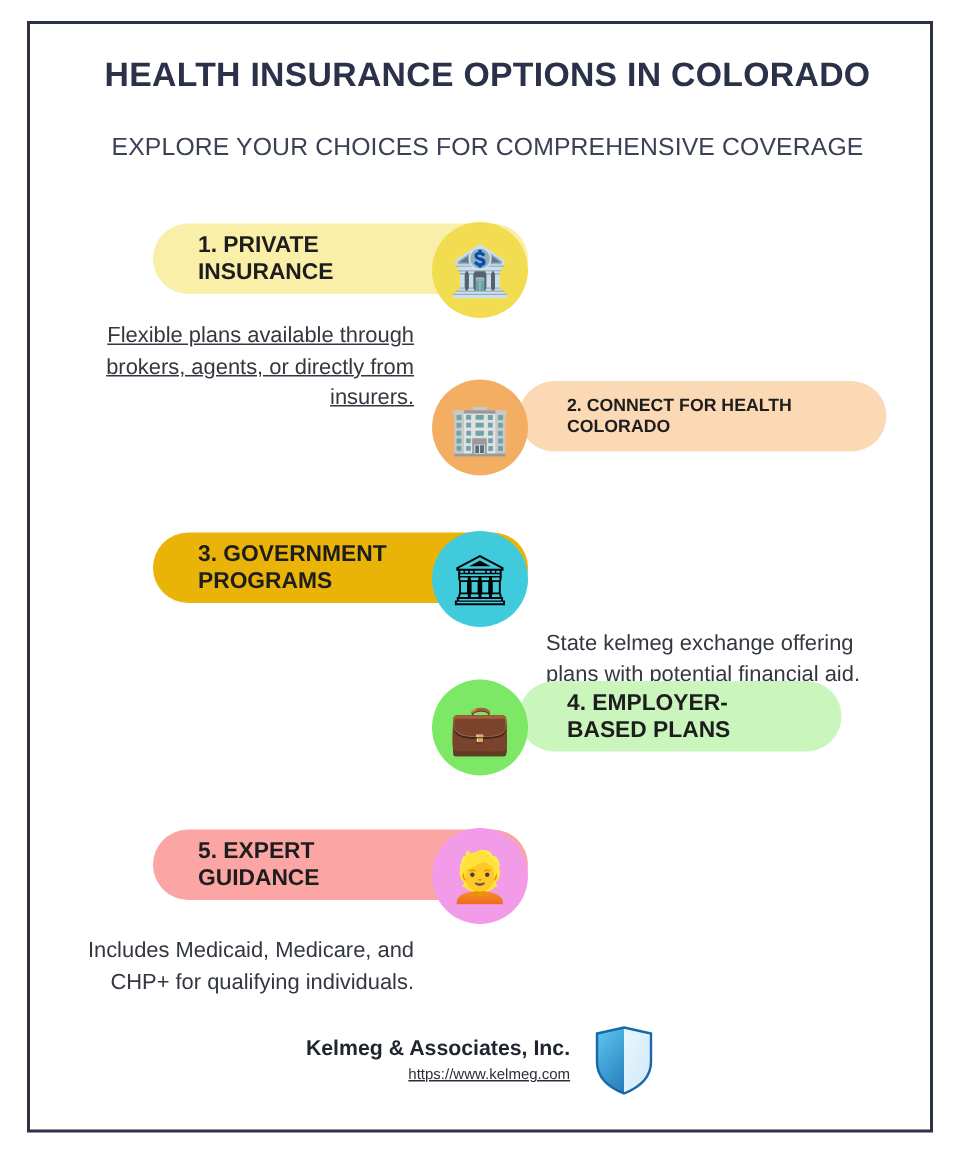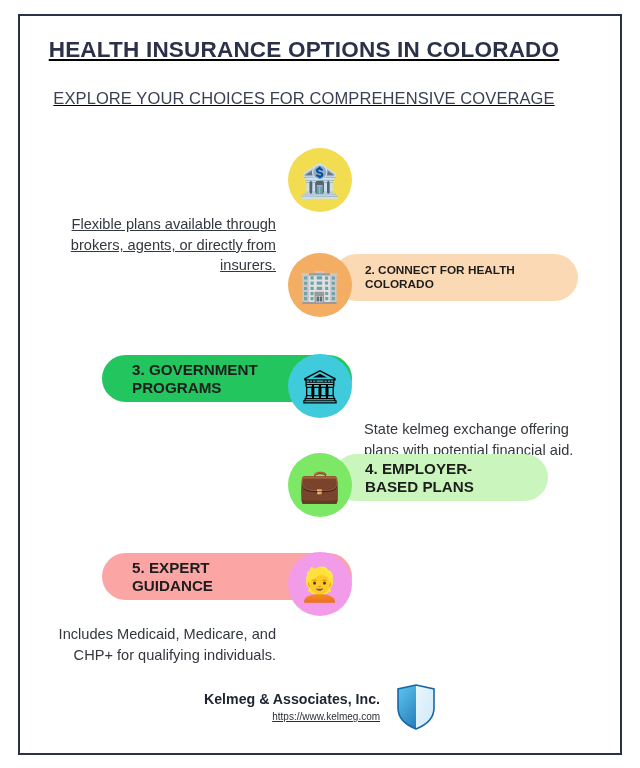--- a/index.html
+++ b/index.html
@@ -28,25 +28,24 @@
     right: 18px;
     bottom: 13px;
     border: 2px solid #2b3148;
     box-sizing: border-box;
     pointer-events: none;
   }
 
   
   .header {
     position: absolute;
-    left: 4px;
+    left: 25px;
     top: 36px;
     width: 600px;
     text-align: center;
-    text-decoration: underline;
   }
   .title {
     font-size: 22.5px;
     font-weight: bold;
     letter-spacing: 0.2px;
     color: #2b3148;
     line-height: 1.2;
     margin: 0;
   }
   .subtitle {
@@ -111,21 +110,21 @@
   .step.left .pill-label { font-size: 15.2px; }
   .step.left .circle { left: 288px; top: 2px; }
   .step.left .desc {
     right: 364px;
     width: 230px;
     text-align: right;
   }
 
   
   .step.right .pill {
-    left: 333px;
+    left: 346px;
     padding-left: 32px;
     padding-right: 26px;
   }
   .step.right .circle { left: 288px; top: 2px; }
   .step.right .desc {
     left: 364px;
     width: 236px;
     text-align: left;
   }
 
@@ -168,36 +167,39 @@
 
   <div class="frame"></div>
 
   <div class="header">
     <h1 class="title">HEALTH INSURANCE OPTIONS IN COLORADO</h1>
     <h2 class="subtitle">EXPLORE YOUR CHOICES FOR COMPREHENSIVE COVERAGE</h2>
   </div>
 
   <div class="steps">
       <div class="step left" style="position: absolute; top: 0px; left: 0px; width: 640px; height: 105px;">
+        <div class="pill" style="background: rgb(250, 239, 168); width: 250px; top: 3px; left: 102px;">
+          <div class="pill-label" style="font-size: 15.2px;">1. PRIVATE INSURANCE</div>
+        </div>
         <div class="circle" style="background: rgb(242, 220, 80);">
           <span>🏦</span>
         </div>
         <div class="desc" style="top: 68px; text-decoration: underline;">Flexible plans available through brokers, agents, or directly from insurers.</div>
       </div>
       <div class="step right" style="position: absolute; top: 105px; left: 0px; width: 640px; height: 105px;">
         <div class="pill" style="background: rgb(251, 217, 180); width: 245px; top: 3px;">
           <div class="pill-label" style="font-size: 11.8px;">2. CONNECT FOR HEALTH COLORADO</div>
         </div>
         <div class="circle" style="background: rgb(243, 174, 99);">
           <span>🏢</span>
         </div>
         <div class="desc" style="top: 168px;">State kelmeg exchange offering plans with potential financial aid.</div>
       </div>
       <div class="step left" style="position: absolute; top: 206px; left: 0px; width: 640px; height: 105px;">
-        <div class="pill" style="background: #22c55e; width: 250px; top: 3px; left: 102px;">
+        <div class="pill" style="background: #eab308; width: 250px; top: 3px; left: 102px;">
           <div class="pill-label" style="font-size: 15.2px;">3. GOVERNMENT PROGRAMS</div>
         </div>
         <div class="circle" style="background: rgb(63, 203, 220);">
           <span>🏛</span>
         </div>
         <div class="desc" style="top: 272px;">Includes Medicaid, Medicare, and CHP+ for qualifying individuals.</div>
       </div>
       <div class="step right" style="position: absolute; top: 305px; left: 0px; width: 640px; height: 105px;">
         <div class="pill" style="background: rgb(202, 245, 188); width: 215px; top: 3px;">
           <div class="pill-label" style="font-size: 15.2px;">4. EMPLOYER-BASED PLANS</div>

